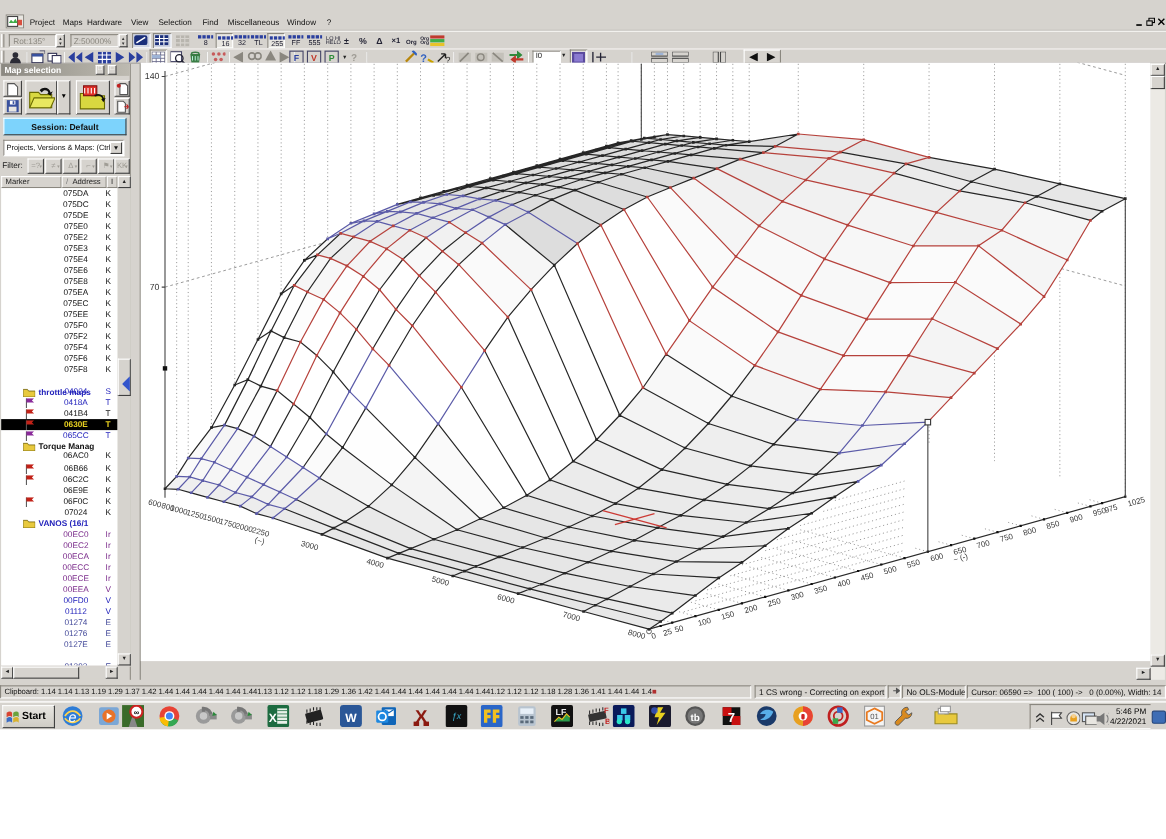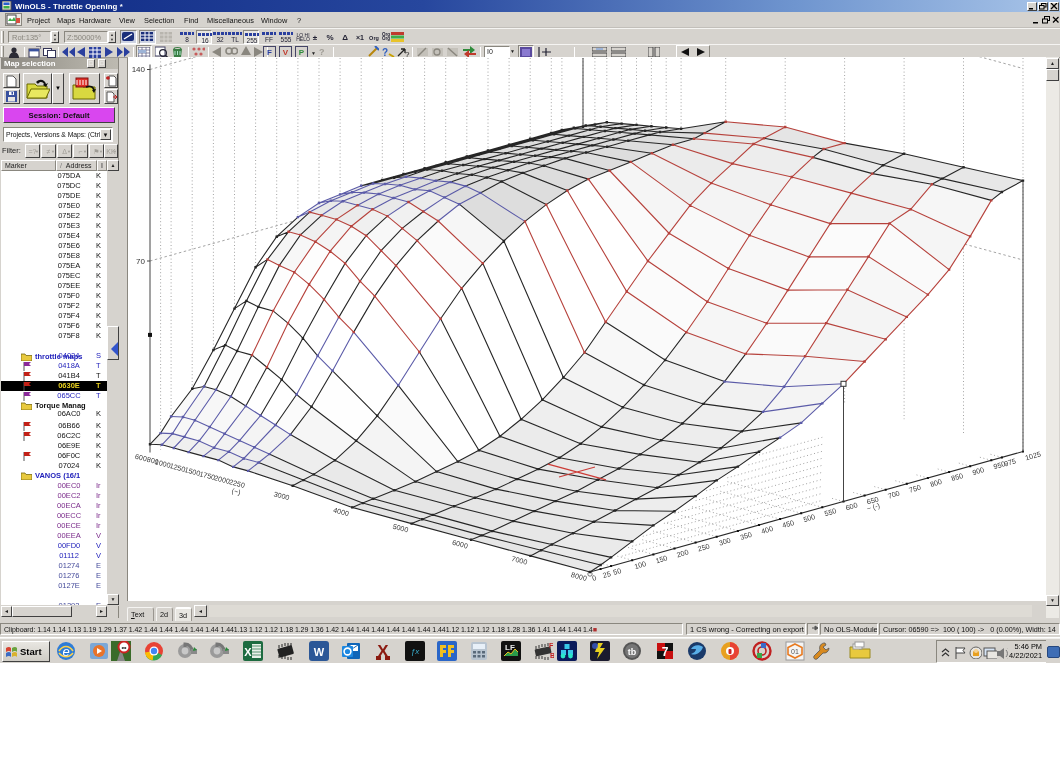--- a/index.html
+++ b/index.html
@@ -22,21 +22,21 @@
 .sunk{position:absolute;background:#d6d3ce;border:1px solid;border-color:#8a877f #fff #fff #8a877f;color:#8a877f;font-size:7.5px}
 .spin{position:absolute;width:8px;height:12px;background:#d6d3ce;border:1px solid;border-color:#fff #404040 #404040 #fff;font-size:4px;line-height:5px;text-align:center;color:#333}
 .ic{position:absolute;width:14px;height:13px;font-size:8px;line-height:13px;text-align:center;color:#223}
 .icp{border:1px solid;border-color:#8a877f #fff #fff #8a877f;background:#e8e6e1}
 .sep{position:absolute;width:1px;background:#9d9a94;border-right:1px solid #fff}
 
 #panel{position:absolute;left:0;top:58px;width:119px;height:560px;background:#d6d3ce;border-right:1px solid #8a877f}
 #ptitle{position:absolute;left:1px;top:0;width:117px;height:11px;background:linear-gradient(90deg,#8b8881,#aba89f 60%,#bdbab1);color:#fff;font-size:7.8px;font-weight:bold;padding-left:3px;line-height:11px}
 .pbtn{position:absolute;top:1px;width:8px;height:9px;background:#d6d3ce;border:1px solid;border-color:#fff #404040 #404040 #fff;font-size:6px;line-height:7px;text-align:center}
 .rbtn{position:absolute;background:#d6d3ce;border:1px solid;border-color:#fff #404040 #404040 #fff}
-#session{position:absolute;left:3px;top:49px;width:112px;height:16px;background:#d946ef;border:1px solid;border-color:#fff #404040 #404040 #fff;
+#session{position:absolute;left:3px;top:49px;width:112px;height:16px;background:#7dd3fc;border:1px solid;border-color:#fff #404040 #404040 #fff;
  text-align:center;font-size:7.8px;font-weight:bold;color:#111;line-height:15px}
 #combo{position:absolute;left:3px;top:69px;width:110px;height:15px;background:#fff;border:1px solid;border-color:#8a877f #fff #fff #8a877f;font-size:6.8px;letter-spacing:-0.05px;color:#111;line-height:14px;padding-left:2px;white-space:nowrap;overflow:hidden}
 #combo .drop{position:absolute;right:1px;top:1px;width:11px;height:11px;background:#d6d3ce;border:1px solid;border-color:#fff #404040 #404040 #fff;text-align:center;font-size:6px;line-height:10px;color:#111}
 #filter{position:absolute;left:2px;top:88px;font-size:7.5px;color:#222}
 .fbtn{position:absolute;top:86px;width:15px;height:14px;background:#d6d3ce;border:1px solid;border-color:#fff #404040 #404040 #fff;color:#a09d96;font-size:7px;text-align:center;line-height:13px}
 #lhead{position:absolute;left:1px;top:102px;width:106px;height:11px;background:#d6d3ce;font-size:7px;color:#222}
 .hcell{position:absolute;top:0;height:11px;border:1px solid;border-color:#fff #8a877f #8a877f #fff;line-height:10px;padding-left:3px}
 #list{position:absolute;left:1px;top:113px;width:106px;height:434px;background:#fff;overflow:hidden;font-size:7.5px}
 .row{position:absolute;left:0;width:106px;height:10px;line-height:10px;white-space:nowrap}
 .row .ad{position:absolute;left:44px;width:48px;text-align:center}
@@ -56,38 +56,20 @@
 
 #taskbar{position:absolute;left:0;top:638px;width:1060px;height:25px;background:#d6d3ce;border-top:1px solid #f2f1ee}
 #startb{position:absolute;left:2px;top:2px;width:48px;height:21px;background:linear-gradient(#e8e6e1,#cfccc5);border:1px solid;border-color:#fff #404040 #404040 #fff;font-size:9.5px;font-weight:bold;color:#000;line-height:19px;padding-left:17px}
 .tico{position:absolute;top:2px;width:21px;height:21px;font-size:13px;line-height:21px;text-align:center}
 #tray{position:absolute;left:936px;top:1px;width:110px;height:23px;border-left:1px solid #8a877f;border-top:1px solid #8a877f;border-bottom:1px solid #fff;background:#d6d3ce}
 #clock{position:absolute;right:18px;top:3px;text-align:right;font-size:7.4px;line-height:9px;color:#000}
 #bluebtn{position:absolute;left:1047px;top:7px;width:13px;height:12px;background:#3e6db5;border:1px solid #26477e;border-radius:2px}
 </style></head><body>
 <div id="root">
     <div id="app">
-      <div id="title">
-        <svg class="abs" style="left:2px;top:1px" width="10" height="10">
-          <rect width="9" height="9" fill="#e8e4da" stroke="#555"></rect>
-          <rect x="1.5" y="1.5" width="6" height="2.5" fill="#2a5fd0"></rect>
-          <rect x="1.5" y="5" width="6" height="2.5" fill="#3fae49"></rect>
-        </svg>
-        <span class="txt">WinOLS - Throttle Opening *</span>
-        <div class="tbtn" style="left:1027px"><svg width="8" height="7">
-            <rect x="1" y="5" width="4" height="1.5" fill="#000"></rect>
-          </svg></div>
-        <div class="tbtn" style="left:1038px"><svg width="8" height="7">
-            <rect x="2.5" y="0.5" width="4.5" height="3.5" fill="none" stroke="#000"></rect>
-            <rect x="0.5" y="2.5" width="4.5" height="3.5" fill="#d6d3ce" stroke="#000"></rect>
-          </svg></div>
-        <div class="tbtn" style="left:1049px"><svg width="8" height="7">
-            <path d="M1 0l6 6M7 0L1 6" stroke="#000" stroke-width="1.3"></path>
-          </svg></div>
-      </div>
       <div id="menu">
         <svg class="abs" style="left:5px;top:1px" width="17" height="13">
           <rect x="0.5" y="0.5" width="16" height="12" fill="#e8e6e1" stroke="#8a877f"></rect>
           <rect x="2" y="2" width="9" height="9" fill="#fff" stroke="#444"></rect>
           <path d="M3 8l2-3 2 2 2-3 2 4z" fill="#3fae49"></path>
           <rect x="11" y="5" width="4" height="5" fill="#d84f3f"></rect>
         </svg>
         <span class="mi" style="left:27px">Project</span>
         <span class="mi" style="left:57px">Maps</span>
         <span class="mi" style="left:79px">Hardware</span>
@@ -745,27 +727,20 @@
           <text x="866.3" y="412.3" class="al" transform="rotate(-16 866.3 412.3)">950</text>
           <text x="876.9" y="409.4" class="al" transform="rotate(-16 876.9 409.4)">975</text>
           <text x="898" y="403.5" class="al" transform="rotate(-16 898 403.5)">1025</text>
           <text x="740.4" y="454.8" class="al" transform="rotate(-16 738.4 457.8)">~  (-)</text>
         </svg></div>
       <div id="cvs"></div>
       <div class="sbtn" style="left:1046px;top:58px;width:13px;height:11px;font-size:5px;line-height:9px">▲</div>
       <div class="sthumb" style="left:1046px;top:69px;width:13px;height:12px"></div>
       <div class="sbtn" style="left:1046px;top:595px;width:13px;height:11px;font-size:5px;line-height:9px">▼</div>
       <div class="sbtn" style="left:1033px;top:607px;width:13px;height:11px;font-size:5px;line-height:9px">►</div>
-      <div id="tabs">
-        <div class="tab" style="left:8px;width:27px"><u>T</u>ext</div>
-        <div class="tab" style="left:37px;width:17px">2d</div>
-        <div class="tab" style="left:56px;width:17px;background:#e8e6e1;border-top:2px solid #fff">3d</div>
-        <div class="sbtn" style="left:75px;top:4px;width:13px;height:12px;font-size:5px;line-height:10px">◄</div>
-        <div class="abs" style="left:90px;top:4px;width:823px;height:12px;background:#dedbd5"></div>
-      </div>
       <div id="status">
         <div class="spanel" style="left:0px;width:683px;font-size:7px;letter-spacing:-0.06px">Clipboard: 1.14 1.14 1.13 1.19 1.29 1.37 1.42 1.44 1.44 1.44 1.44 1.44 1.441.13 1.12 1.12 1.18 1.29 1.36 1.42 1.44 1.44 1.44 1.44 1.44 1.44 1.441.12 1.12 1.12 1.18 1.28 1.36 1.41 1.44 1.44 1.4<span style="color:#b03030">■</span></div>
         <div class="spanel" style="left:686px;width:120px">1 CS wrong - Correcting on export</div>
         <div class="spanel" style="left:807px;width:12px"><svg width="9" height="9">
             <path d="M1 4h3M4 2v4l3-2z" fill="#555" stroke="#555"></path>
           </svg></div>
         <div class="spanel" style="left:820px;width:58px">No OLS-Module</div>
         <div class="spanel" style="left:879px;width:181px;font-size:7.2px">Cursor: 06590 =&gt;&nbsp;&nbsp;100 ( 100) -&gt;&nbsp;&nbsp;&nbsp;0 (0.00%), Width: 14</div>
       </div>
     </div>

